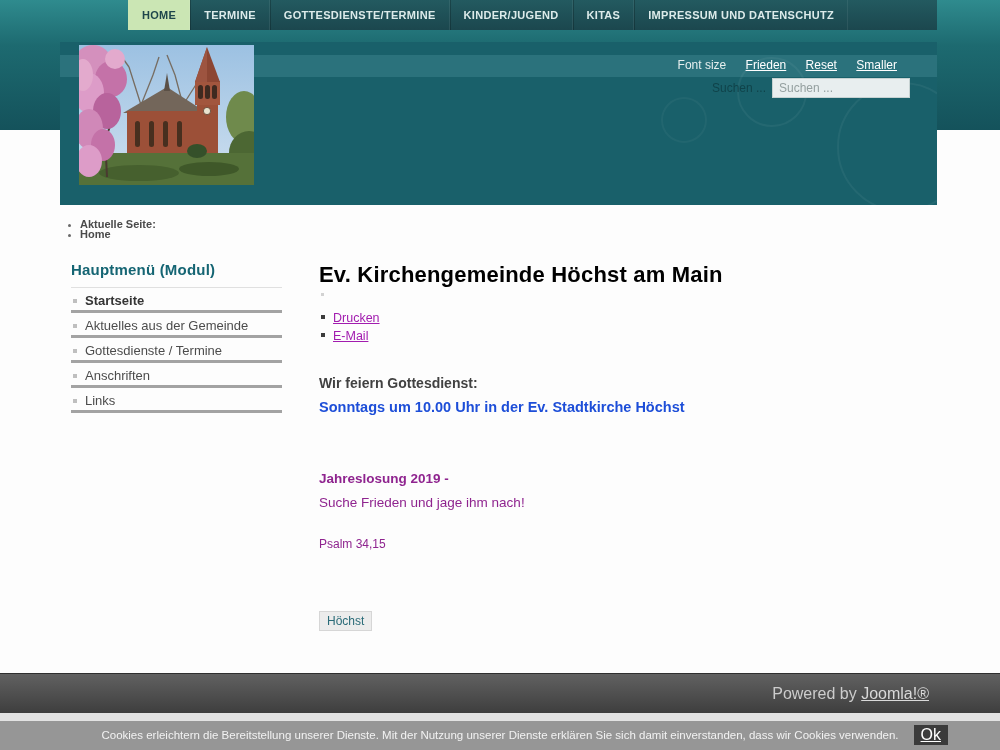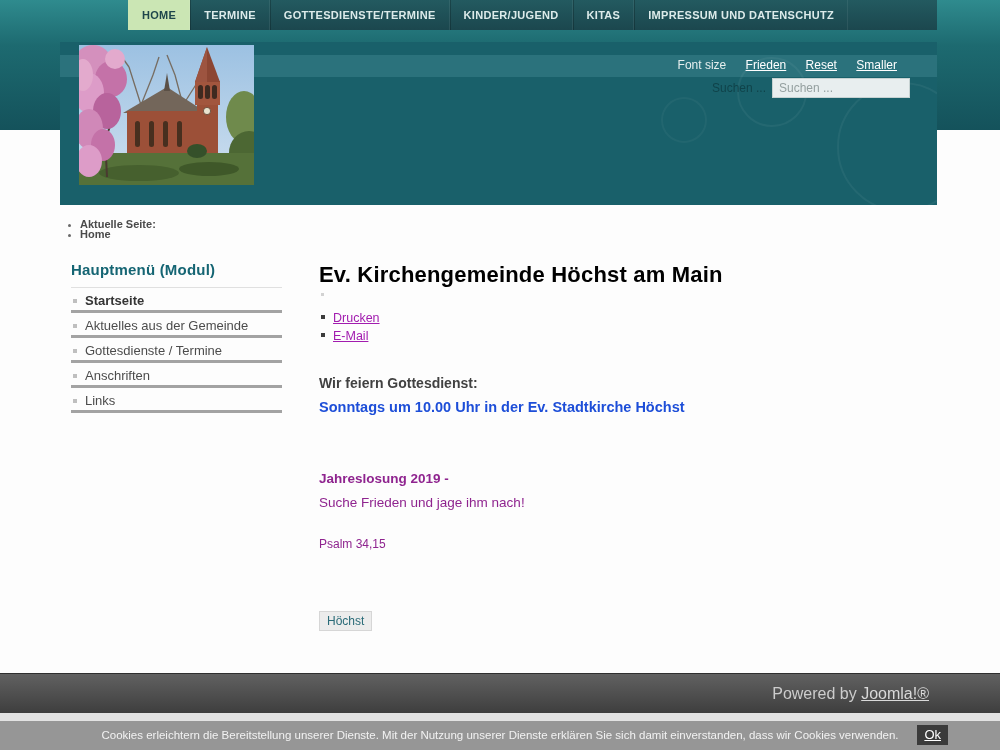--- a/index.html
+++ b/index.html
@@ -87,21 +87,21 @@
     font-size:16px; color:#cccccc; }
   .footer-inner a { color:#d9d9d9; text-decoration:underline; cursor:pointer; }
 
   .footer-strip { position:absolute; left:0; top:713px; width:1000px; height:8px; background:#e2e2e2; }
 
   
   .cookiebar { position:absolute; left:0; top:721px; width:1000px; height:29px; background:#969696; }
   .cookie-msg { position:absolute; left:0; width:100%; top:0; height:29px; line-height:29px;
     text-align:center; color:#f2f2f2; font-size:11.5px; }
   .cookie-ok { position:absolute; right:52px; top:4px; height:20px; line-height:20px; padding:0 7px;
-    background:#3b3b3b; color:#ffffff; font-size:13px; text-decoration:underline; cursor:pointer; }
+    background:#3b3b3b; color:#ffffff; font-size:16px; text-decoration:underline; cursor:pointer; }
 </style>
 </head>
 <body>
 
 <div class="page">
 
   <div class="top-band"></div>
 
   <nav class="nav">
     <div class="nav-item active">HOME</div>

